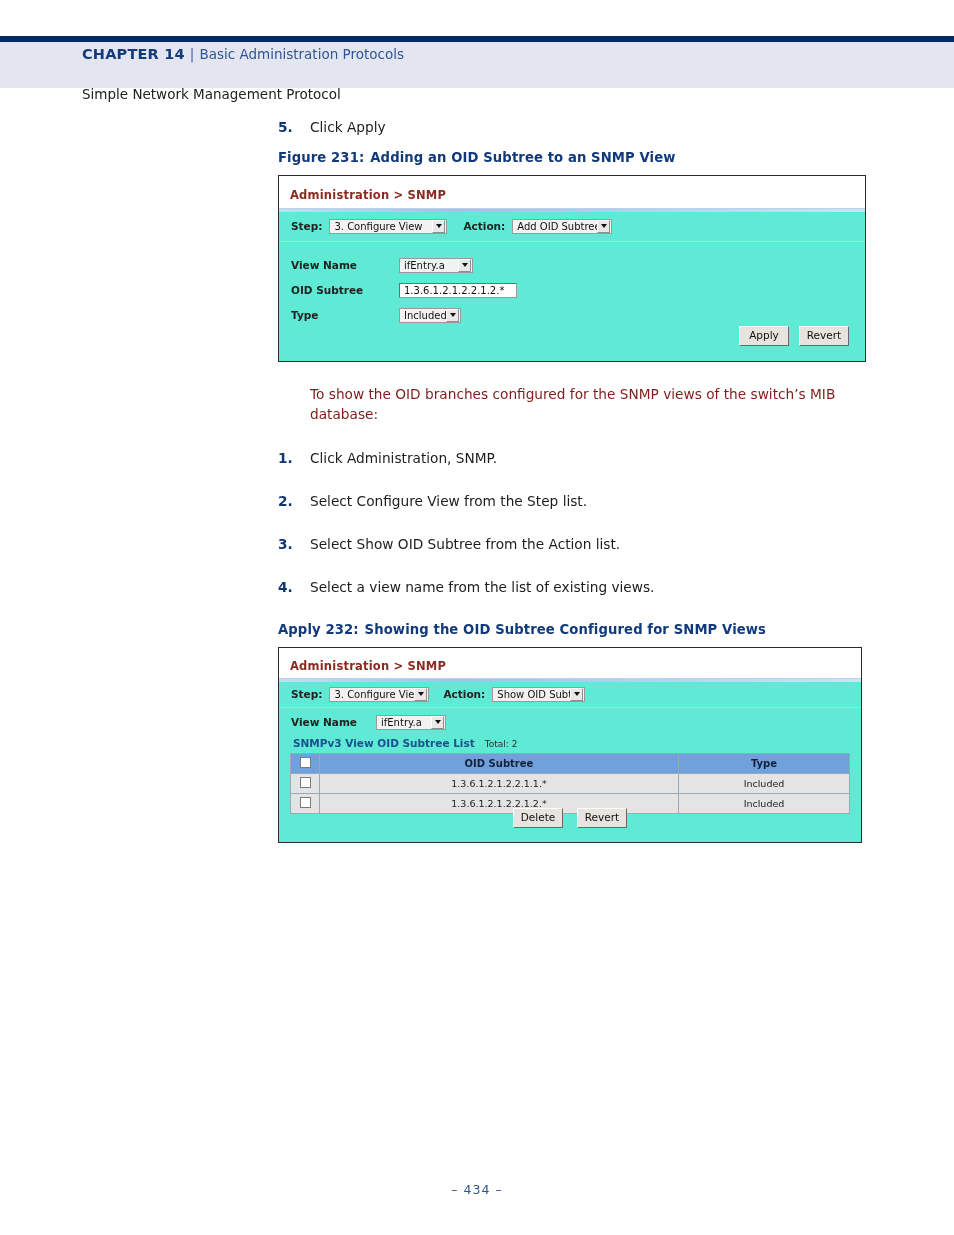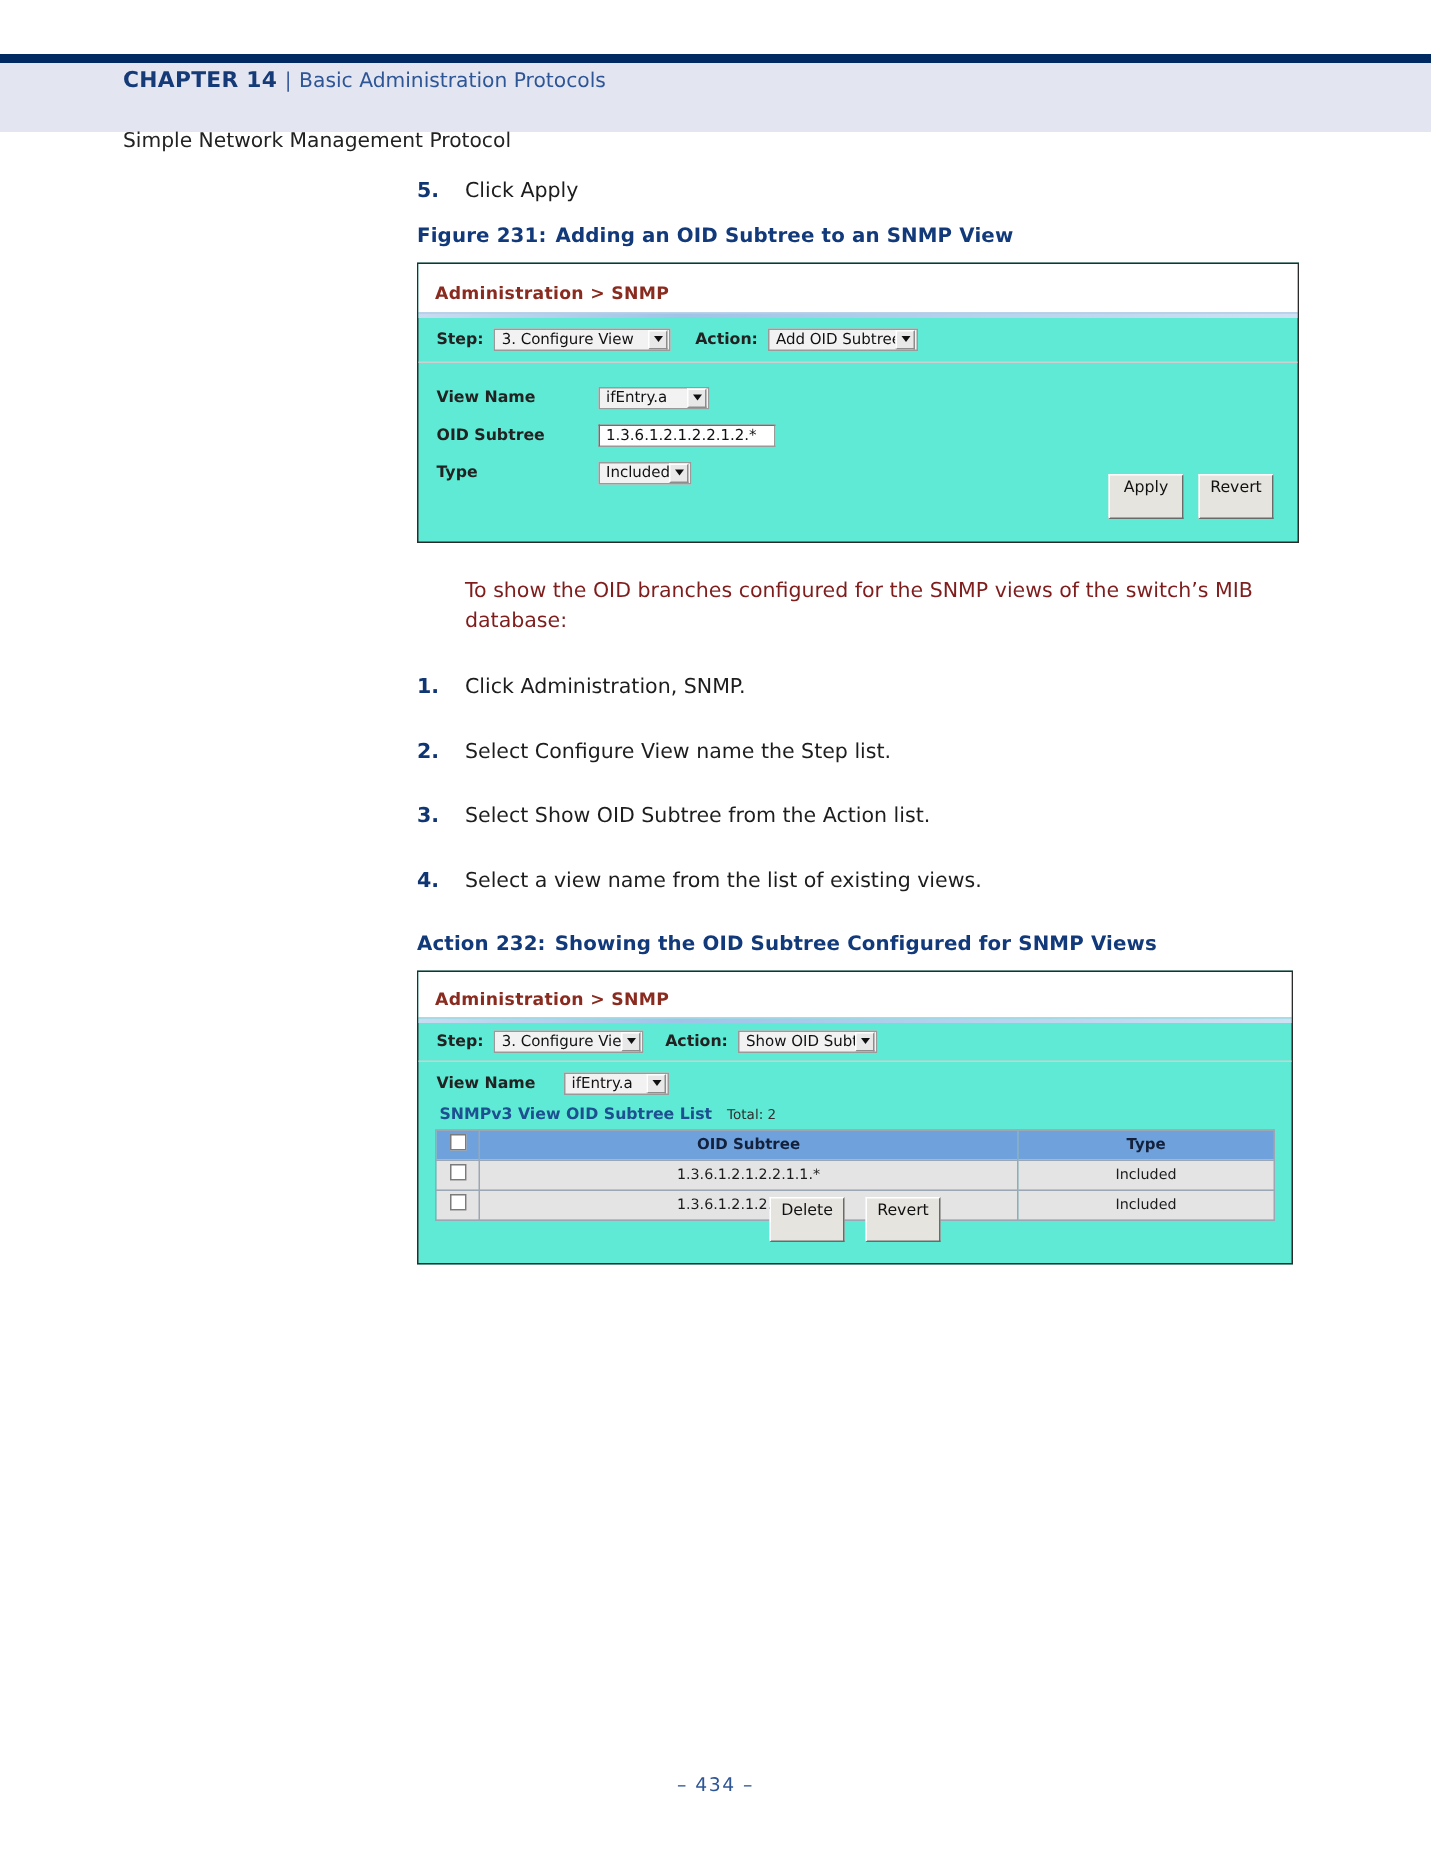--- a/index.html
+++ b/index.html
@@ -214,21 +214,21 @@
   
   .btn {
     border: 1px solid #8e8e8e;
     border-top-color: #ffffff;
     border-left-color: #ffffff;
     border-right-color: #6a6a6a;
     border-bottom-color: #6a6a6a;
     background: #e6e4de;
     font-size: 10.5px;
     color: #111111;
-    padding: 2px 0 14px;
+    padding: 2px 0 4px;
     width: 50px;
     text-align: center;
     box-sizing: border-box;
     display: inline-block;
   }
 
   
   .cbx {
     width: 11px;
     height: 11px;
@@ -398,33 +398,33 @@
   </div>
 
   <div class="para" style="margin-top:22px;">To show the OID branches configured for the SNMP views of the switch’s MIB database:</div>
 
   <div class="numbered-item" style="margin-top:25px;">
     <span class="num">1.</span>
     <span>Click Administration, SNMP.</span>
   </div>
   <div class="numbered-item" style="margin-top:23px;">
     <span class="num">2.</span>
-    <span>Select Configure View name the Step list.</span>
+    <span>Select Configure View from the Step list.</span>
   </div>
   <div class="numbered-item" style="margin-top:23px;">
     <span class="num">3.</span>
     <span>Select Show OID Subtree from the Action list.</span>
   </div>
   <div class="numbered-item" style="margin-top:23px;">
     <span class="num">4.</span>
     <span>Select a view name from the list of existing views.</span>
   </div>
 
   <div class="fig-caption" style="margin-top:24px;">
-    <span class="fig-num">Action 232:</span><span>Showing the OID Subtree Configured for SNMP Views</span>
+    <span class="fig-num">Apply 232:</span><span>Showing the OID Subtree Configured for SNMP Views</span>
   </div>
 
   <div class="screenshot" id="fig232" style="margin-top:10px;">
     <div class="ss-titlebar" style="padding:7px 0 4px 11px;">
       <span class="ss-title">Administration &gt; SNMP</span>
     </div>
     <div class="ss-blue-rule"></div>
 
     <div class="ss-steprow">
       <span class="ss-lbl">Step:</span>

